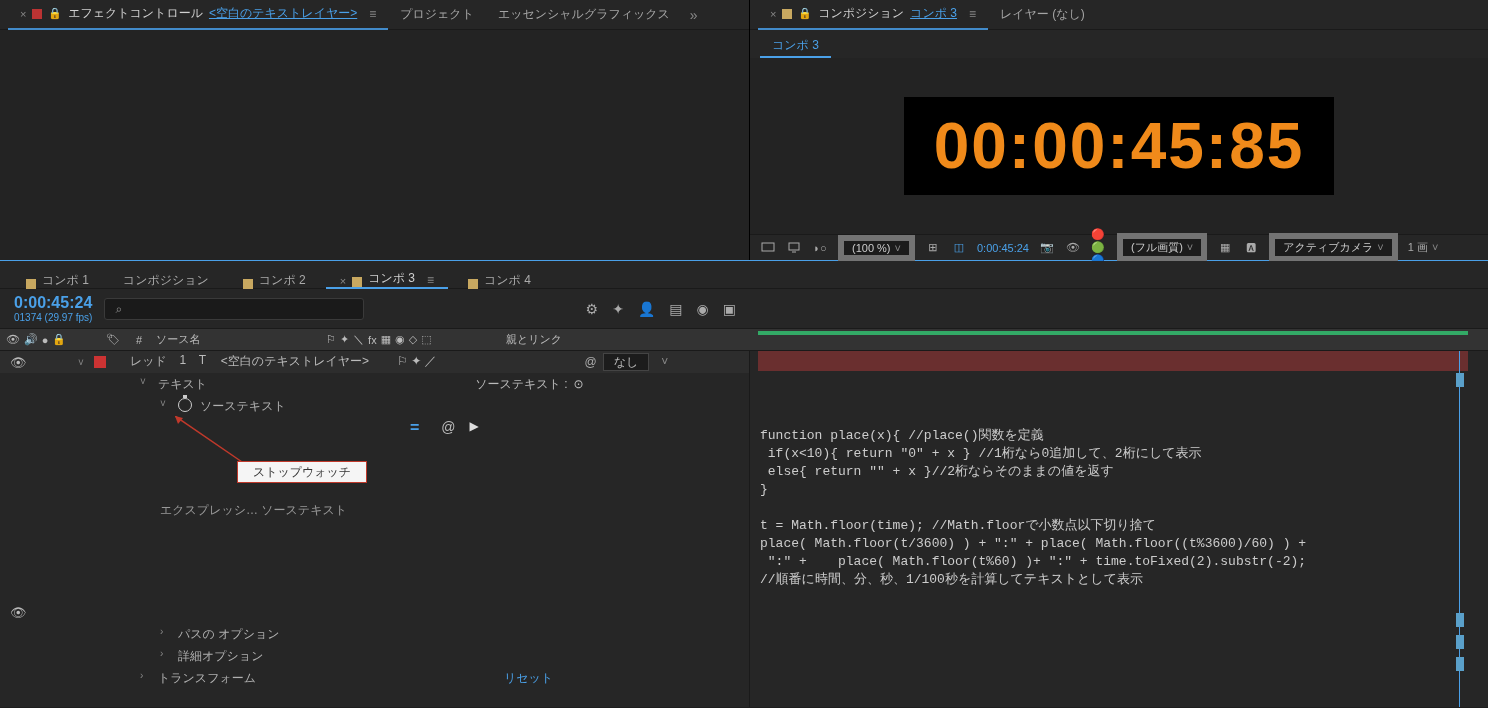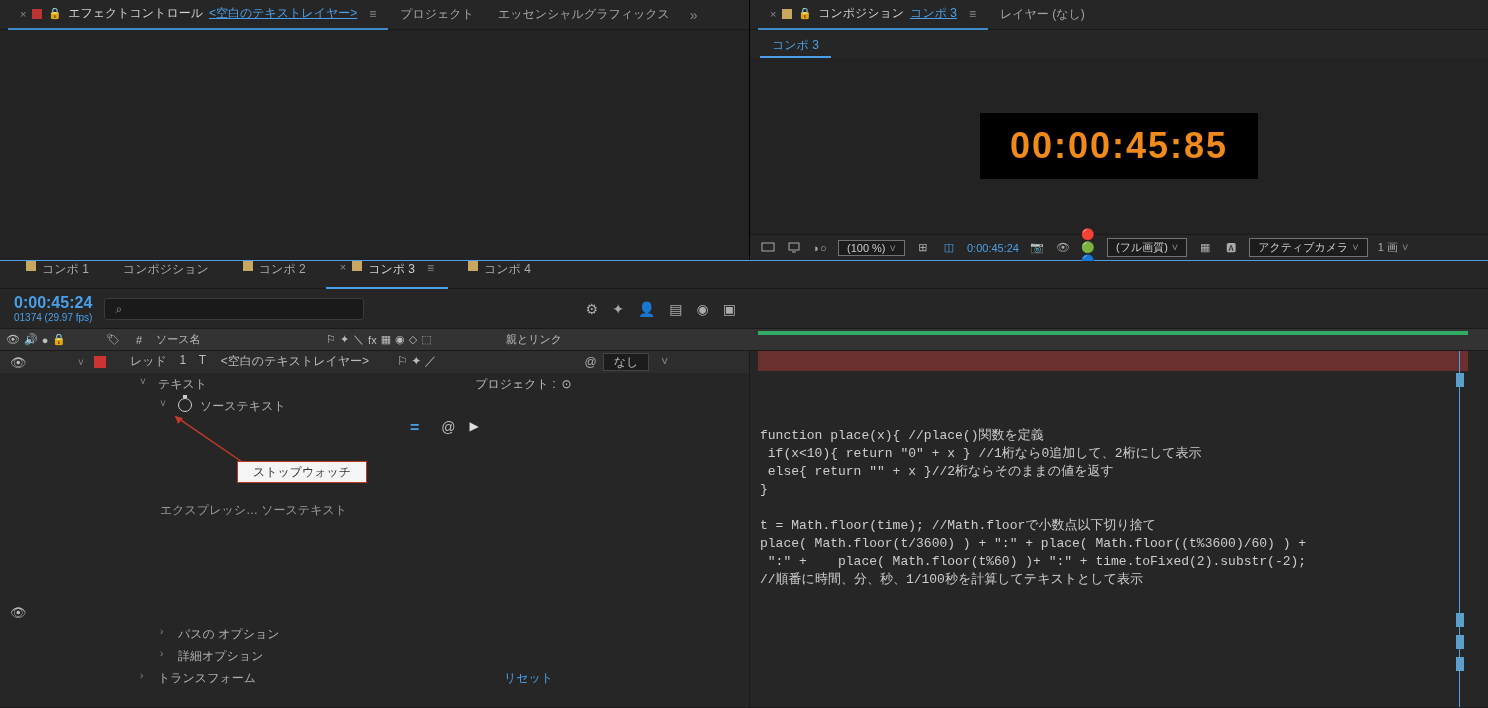--- a/index.html
+++ b/index.html
@@ -24,29 +24,29 @@
 .lock-icon { font-size:11px; color:#888; }
 .linktext { color:#4aa0e8; text-decoration:underline; }
 .breadcrumb { height:20px; padding:4px 12px; color:#ccc; background:#2b2b2b; }
 .hamburger { color:#888; margin-left:6px; }
 .chev { color:#888; margin-left:8px; font-size:14px; }
 .comp-body { flex:1; background:#232323; position:relative; }
 .comp-tabstrip { height:24px; display:flex; align-items:center; padding:0 10px; margin-top:4px; }
 .comp-subtab { padding:2px 12px; color:#4aa0e8; border-bottom:2px solid #4aa0e8; font-size:12px; }
 .viewer { flex:1; display:flex; align-items:center; justify-content:center; background:#232323; }
 .timecode-box { background:#000; padding:12px 30px; }
-.timecode-box span { color:#f08a1a; font-size:36px; font-weight:900; font-family:"Arial Black",Impact,sans-serif; letter-spacing:2px; }
+.timecode-box span { color:#f08a1a; font-size:64px; font-weight:900; font-family:"Arial Black",Impact,sans-serif; letter-spacing:2px; }
 .viewer-toolbar { height:26px; background:#262626; display:flex; align-items:center; gap:10px; padding:0 10px; border-top:1px solid #1a1a1a; font-size:11px; }
 .vt-icon { width:16px; height:16px; display:inline-flex; align-items:center; justify-content:center; color:#aaa; }
 .vt-text { color:#aaa; }
 .vt-drop::after { content:"˅"; margin-left:4px; color:#888; }
-.sel { background:#1c1c1c; border:1px solid #737373; padding:1px 8px; color:#ccc; }
+.sel { background:#1c1c1c; border:6px solid #737373; padding:1px 8px; color:#ccc; }
 .bottom { height:447px; display:flex; flex-direction:column; background:#262626; border-top:1px solid #4aa0e8; }
 .tl-tabs { height:28px; display:flex; align-items:center; gap:6px; padding:0 12px; background:#262626; border-bottom:1px solid #1a1a1a; }
-.tl-tab { display:flex; align-items:flex-start; gap:6px; padding:0 14px; height:28px; color:#aaa; cursor:pointer; }
+.tl-tab { display:flex; align-items:flex-end; gap:6px; padding:0 14px; height:28px; color:#aaa; cursor:pointer; }
 .tl-tab .sq { width:10px;height:10px;background:#c8a860; }
 .tl-tab.active { color:#d0d0d0; border-bottom:2px solid #4aa0e8; }
 .tl-header { height:40px; display:flex; align-items:center; background:#262626; border-bottom:1px solid #1a1a1a; }
 .tl-left { width:750px; display:flex; align-items:center; padding:0 14px; gap:12px; }
 .tl-time { color:#4aa0e8; font-size:16px; font-weight:600; }
 .tl-fps { color:#4aa0e8; font-size:10px; }
 .search { background:#1a1a1a; border:1px solid #3a3a3a; padding:2px 10px; color:#888; width:260px; height:22px; display:flex; align-items:center; border-radius:3px; }
 .tl-icons { display:flex; gap:14px; margin-left:auto; }
 .tl-icons span { color:#aaa; font-size:14px; }
 .ruler { flex:1; height:40px; position:relative; background:#262626; }
@@ -262,21 +262,21 @@
           </span>
         </div>
       </div>
 
       <div class="row">
         <div class="ind"></div>
         <div class="content" style="padding-left:10px">
           <span class="caret">˅</span>
           <span>テキスト</span>
           <span class="anim">
-              <span>プロジェクト :</span>
+              <span>ソーステキスト :</span>
               <span>⊙</span>
             </span>
         </div>
       </div>
 
       <div class="row">
         <div class="ind"></div>
         <div class="content" style="padding-left:30px">
           <span class="caret">˅</span>
           <span class="stopwatch"></span>

